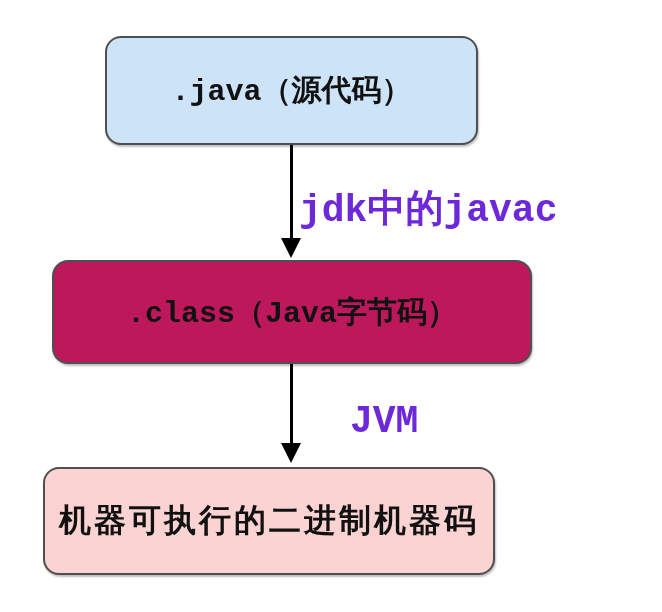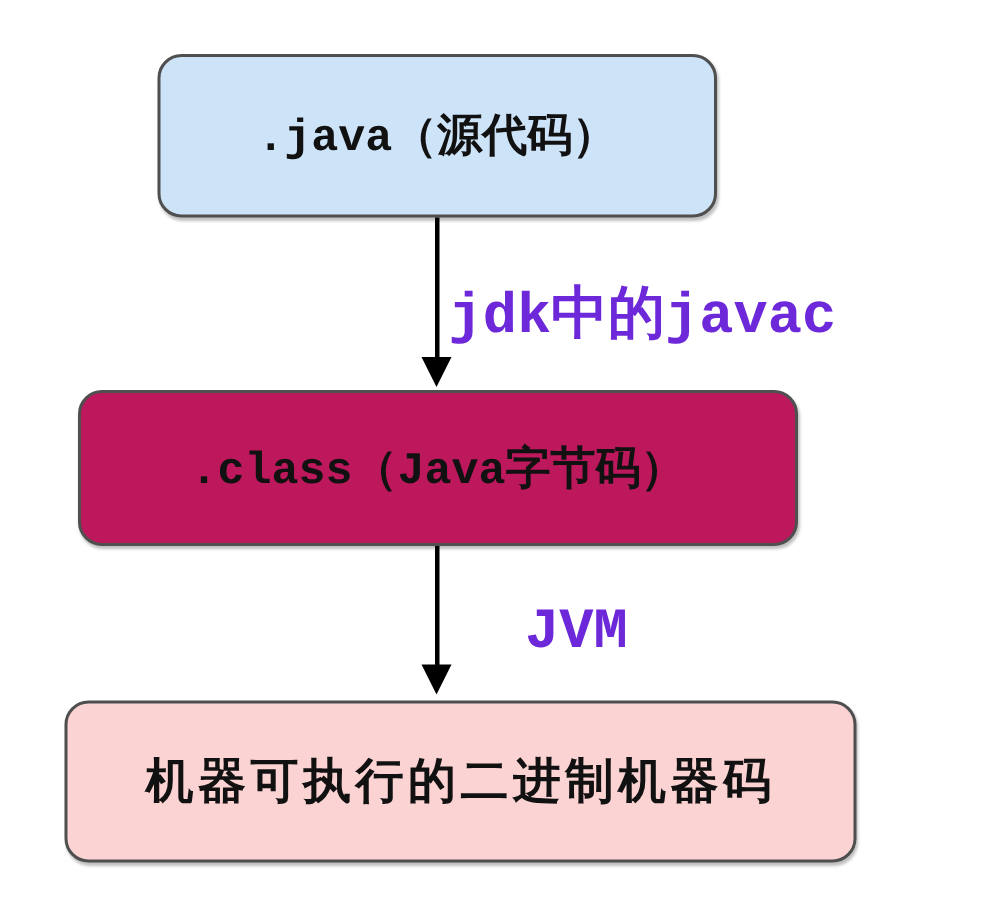--- a/index.html
+++ b/index.html
@@ -26,21 +26,21 @@
     box-shadow: 1px 2px 2px rgba(0,0,0,0.25);
     box-sizing: border-box;
     font-weight: bold;
     font-size: 30px;
     color: #111111;
     text-align: center;
     white-space: nowrap;
   }
   .node-java   { left: 105px; top: 36px;  width: 373px; height: 109px; }
   .node-class  { left: 52px;  top: 260px; width: 480px; height: 104px; }
-  .node-machine{ left: 43px;  top: 467px; width: 528px; height: 108px;
+  .node-machine{ left: 43px;  top: 467px; width: 452px; height: 108px;
                  font-size: 32px; letter-spacing: 3px; }
   .arrow-line {
     position: absolute;
     width: 2.5px;
     background: #000000;
   }
   .arrow-line-1 { left: 290px; top: 145px; height: 94px; }
   .arrow-line-2 { left: 290px; top: 364px; height: 80px; }
   .arrow-head {
     position: absolute;

